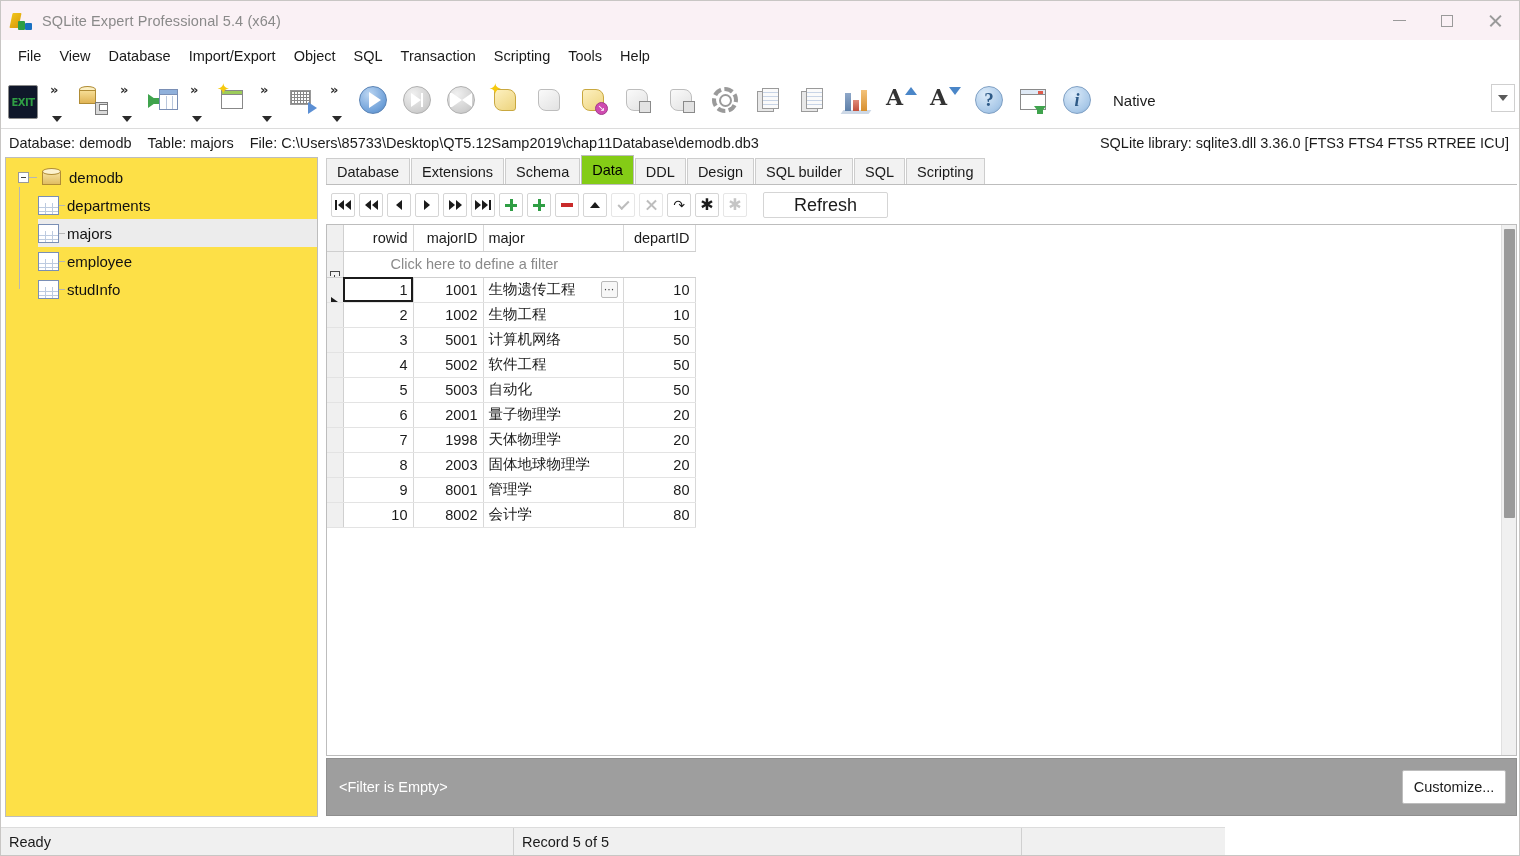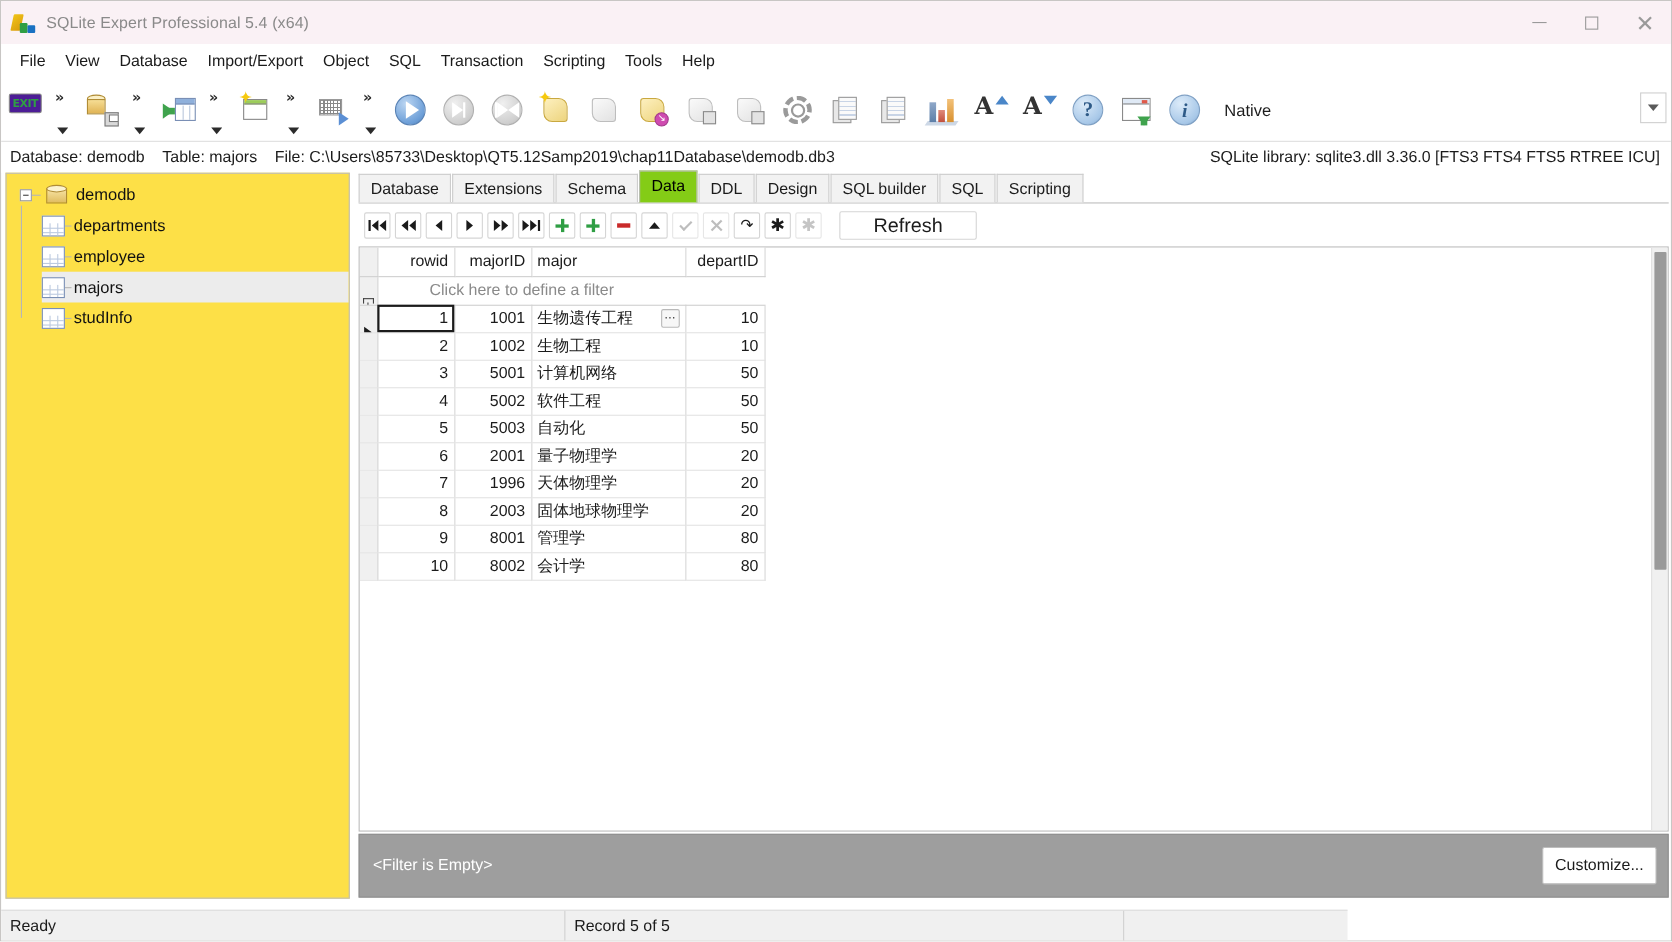--- a/index.html
+++ b/index.html
@@ -108,21 +108,21 @@
   }
   .tb-overflow .ov-arrow {
     width: 0; height: 0;
     border-left: 5px solid transparent; border-right: 5px solid transparent;
     border-top: 6px solid #5a5a5a;
   }
 
   
   .ic { position: relative; width: 30px; height: 30px; }
   .ic-exit {
-    width: 30px; height: 18px; border: 1.5px solid #8a8a8a; background: #4c1d95;
+    width: 30px; height: 34px; border: 1.5px solid #8a8a8a; background: #0f172a;
     border-radius: 2px; display: flex; align-items: center; justify-content: center;
     font-size: 10px; font-weight: bold; color: #2f9e44; letter-spacing: -0.5px;
     font-family: "DejaVu Sans", sans-serif;
   }
   .ic-cyl { position: absolute; left: 1px; top: 2px; width: 17px; height: 19px; }
   .ic-cyl .body {
     position: absolute; top: 3px; width: 17px; height: 14px;
     background: linear-gradient(180deg,#f6dd94,#e0b455);
     border: 1px solid #b08c35;
   }
@@ -721,30 +721,30 @@
 
       <div class="child-wrap">
         <span class="child-line-v" style="left:13px; top:-4px; bottom:14px;"></span>
 
         <div class="tnode">
           <span class="hstub"></span>
           <span class="icon-tbl"><span class="h"></span><span class="v1"></span><span class="v2"></span><span class="hr1"></span><span class="hr2"></span></span>
           <span class="tlabel">departments</span>
         </div>
 
+        <div class="tnode sel">
+          <span class="hstub"></span>
+          <span class="icon-tbl"><span class="h"></span><span class="v1"></span><span class="v2"></span><span class="hr1"></span><span class="hr2"></span></span>
+          <span class="tlabel">majors</span>
+        </div>
+
         <div class="tnode">
           <span class="hstub"></span>
           <span class="icon-tbl"><span class="h"></span><span class="v1"></span><span class="v2"></span><span class="hr1"></span><span class="hr2"></span></span>
           <span class="tlabel">employee</span>
-        </div>
-
-        <div class="tnode sel">
-          <span class="hstub"></span>
-          <span class="icon-tbl"><span class="h"></span><span class="v1"></span><span class="v2"></span><span class="hr1"></span><span class="hr2"></span></span>
-          <span class="tlabel">majors</span>
         </div>
 
         <div class="tnode">
           <span class="hstub"></span>
           <span class="icon-tbl"><span class="h"></span><span class="v1"></span><span class="v2"></span><span class="hr1"></span><span class="hr2"></span></span>
           <span class="tlabel">studInfo</span>
         </div>
       </div>
     </div>
   </div>
@@ -900,21 +900,21 @@
           <tr>
             <td style="background:#f0f0f0;border-right:1px solid #d0d0d0"></td>
             <td class="num">6</td>
             <td class="num">2001</td>
             <td>量子物理学</td>
             <td class="num">20</td>
           </tr>
           <tr>
             <td style="background:#f0f0f0;border-right:1px solid #d0d0d0"></td>
             <td class="num">7</td>
-            <td class="num">1996</td>
+            <td class="num">1998</td>
             <td>天体物理学</td>
             <td class="num">20</td>
           </tr>
           <tr>
             <td style="background:#f0f0f0;border-right:1px solid #d0d0d0"></td>
             <td class="num">8</td>
             <td class="num">2003</td>
             <td>固体地球物理学</td>
             <td class="num">20</td>
           </tr>

